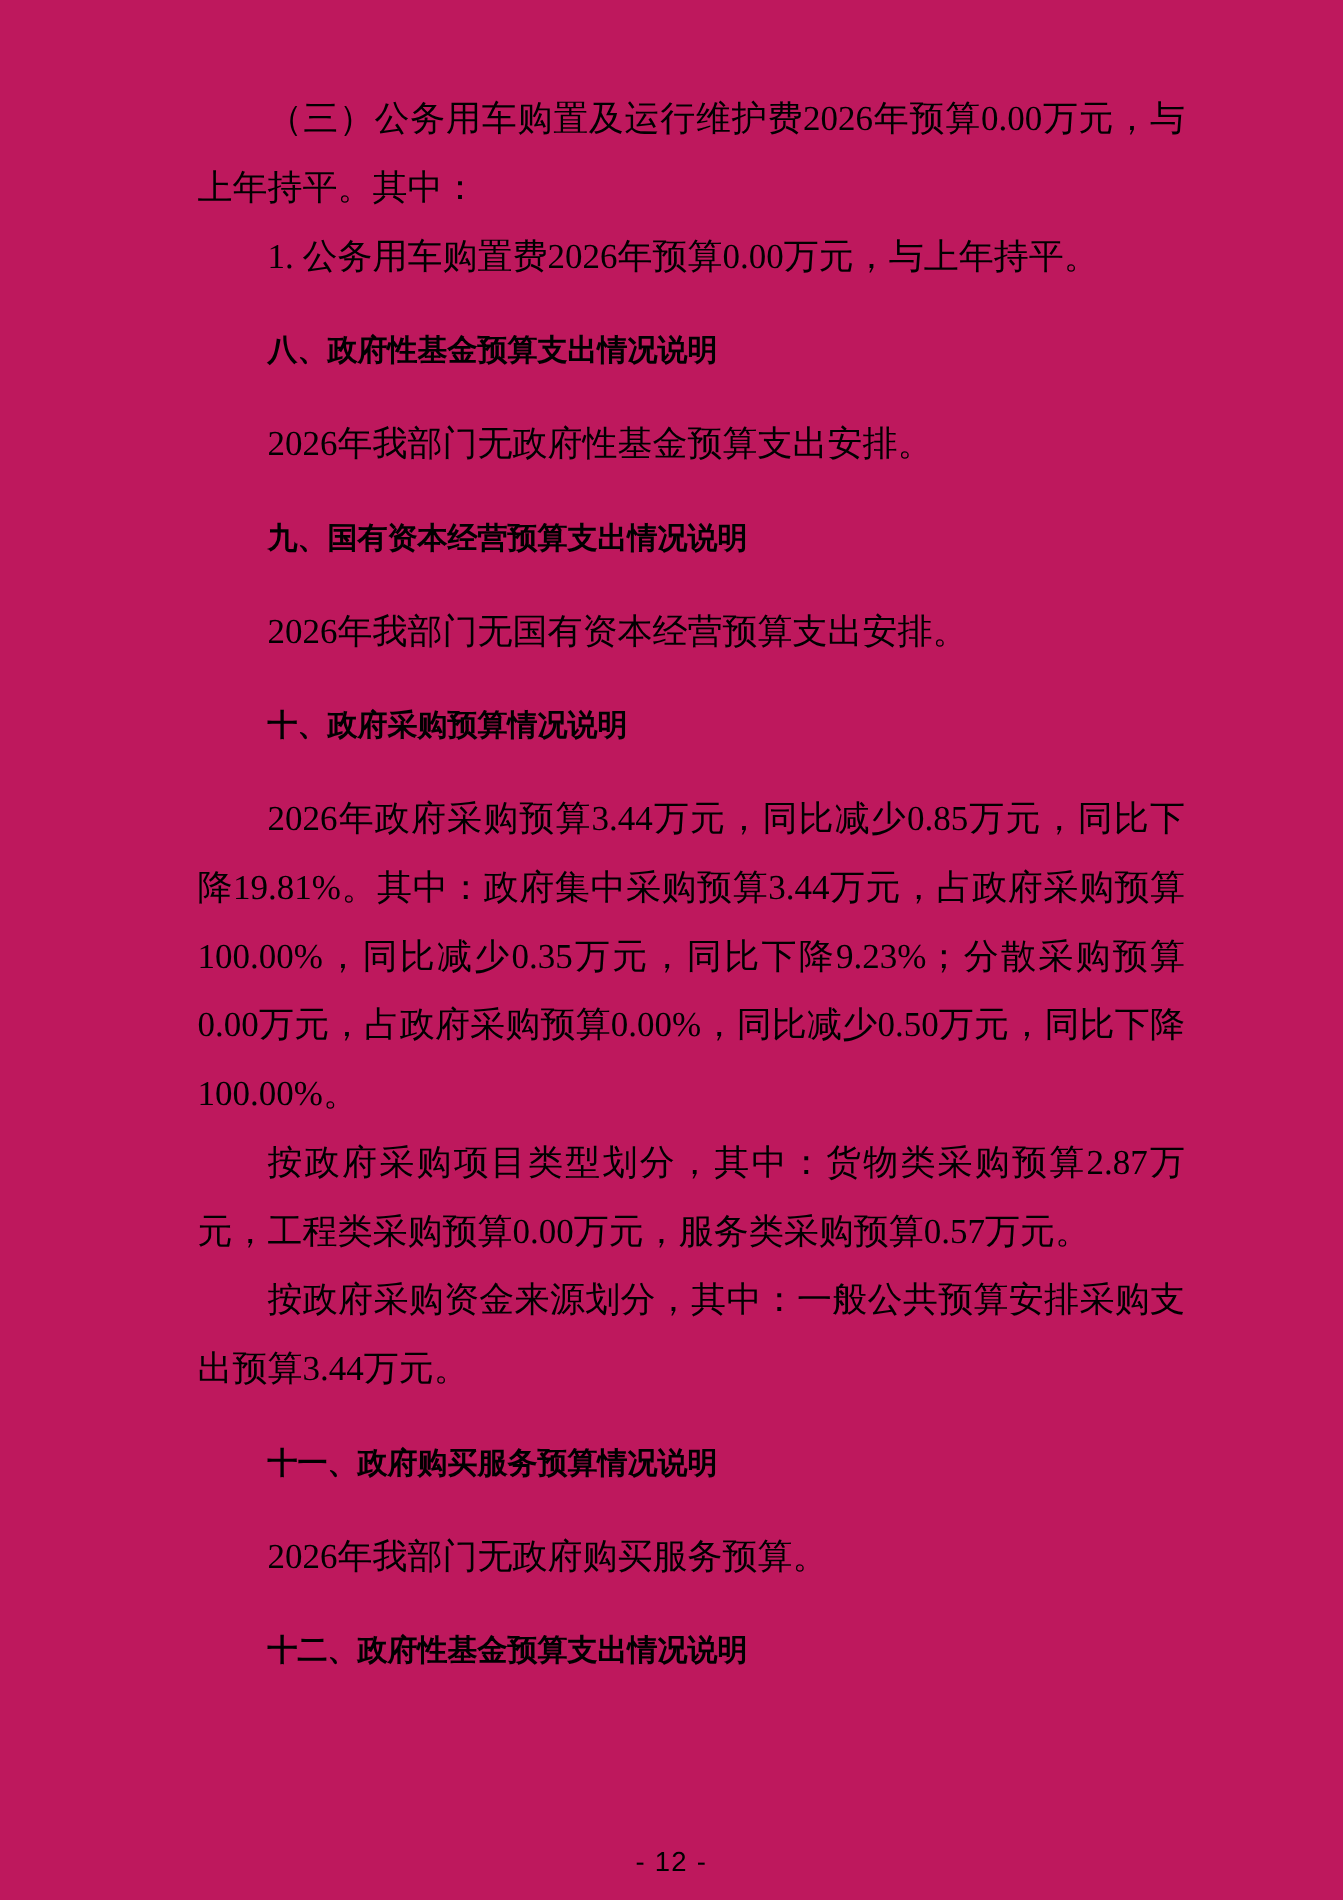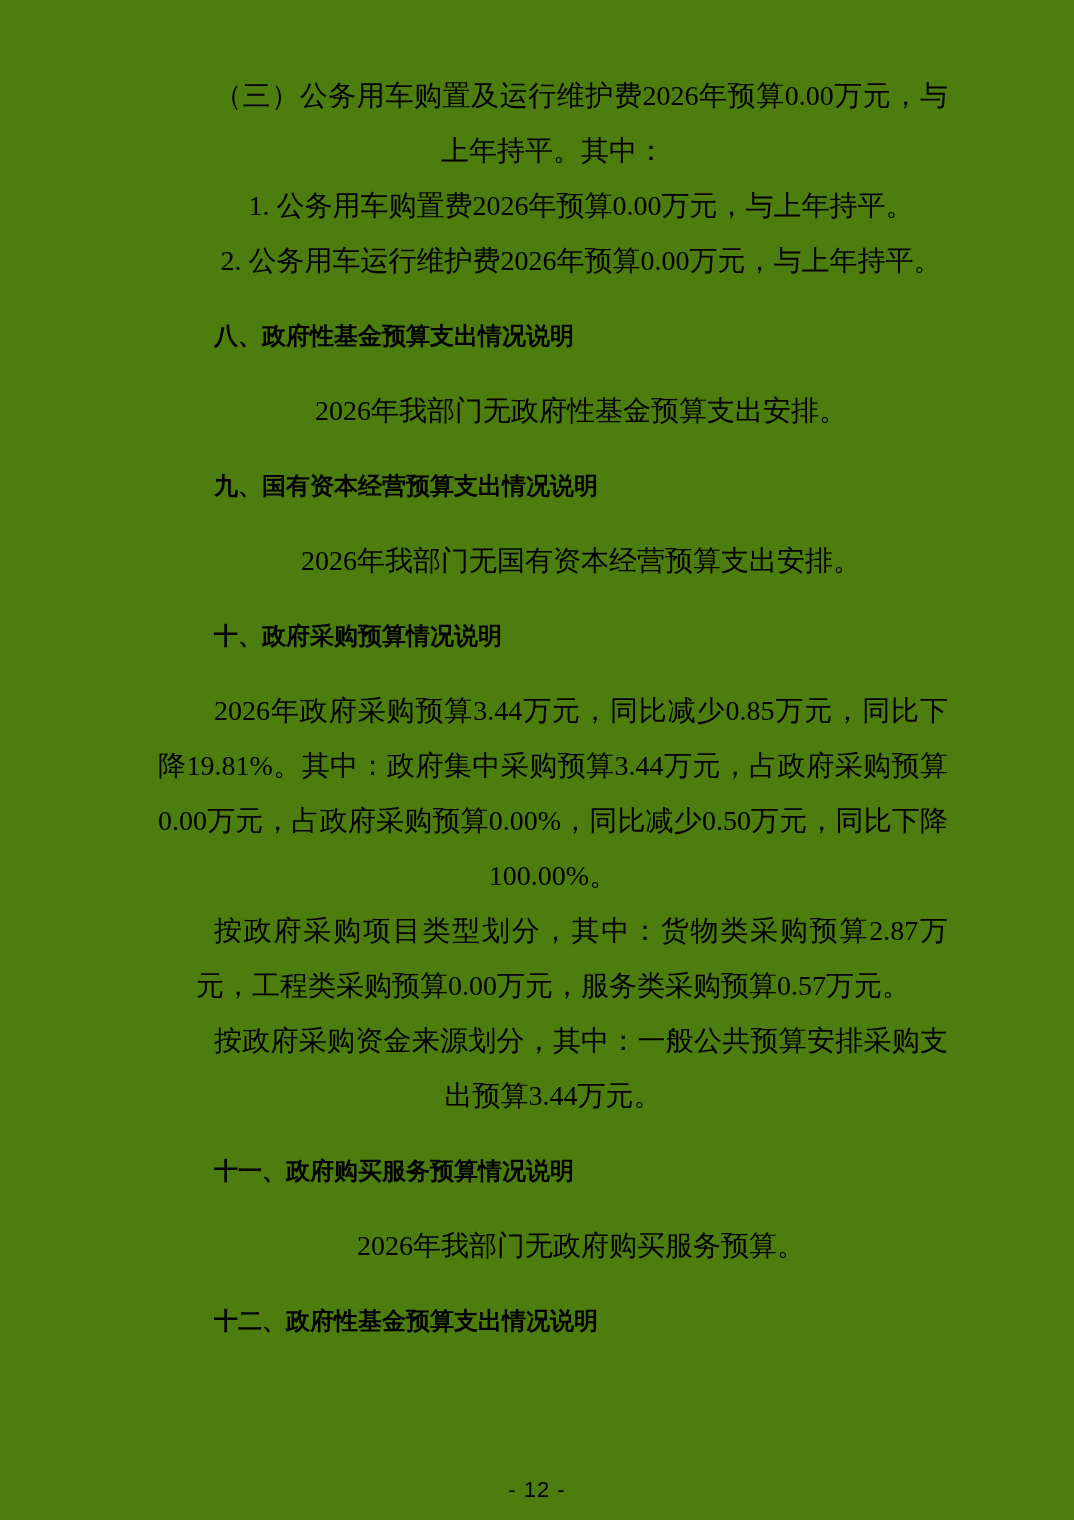--- a/index.html
+++ b/index.html
@@ -1,39 +1,39 @@
 <!DOCTYPE html>
 <html><head>
 <meta charset="utf-8">
 <style>
   * { margin: 0; padding: 0; box-sizing: border-box; }
   html, body { background: #ffffff; }
   .page {
     position: relative;
     width: 1074px;
     height: 1520px;
-    background: #4d7c0f;
+    background: #be185d;
     color: #000000;
     overflow: hidden;
   }
   .text-area {
     position: absolute;
     left: 158px;
     top: 68px;
     width: 790px;
   }
   .para { margin: 0; }
   .line {
     font-family: "Liberation Serif", "DejaVu Serif", serif;
     font-size: 28px;
     line-height: 55px;
     height: 55px;
     overflow: hidden;
     word-break: break-all;
-    text-align: center;
+    text-align: left;
     color: #000000;
   }
   .line.indent { text-indent: 56px; }
   .line.fill {
     text-align: justify;
     text-align-last: justify;
     text-justify: inter-character;
   }
   .heading {
     font-family: "Liberation Sans", "DejaVu Sans", sans-serif;
@@ -70,41 +70,39 @@
 
     <div class="para">
       <div class="line indent fill">（三）公务用车购置及运行维护费2026年预算0.00万元，与</div>
       <div class="line">上年持平。其中：</div>
     </div>
 
     <div class="para">
       <div class="line indent">1. 公务用车购置费2026年预算0.00万元，与上年持平。</div>
     </div>
 
-    <div class="para">
-      <div class="line indent">2. 公务用车运行维护费2026年预算0.00万元，与上年持平。</div>
-    </div>
 
     <h2 class="heading">八、政府性基金预算支出情况说明</h2>
 
     <div class="para">
       <div class="line indent">2026年我部门无政府性基金预算支出安排。</div>
     </div>
 
     <h2 class="heading">九、国有资本经营预算支出情况说明</h2>
 
     <div class="para">
       <div class="line indent">2026年我部门无国有资本经营预算支出安排。</div>
     </div>
 
     <h2 class="heading">十、政府采购预算情况说明</h2>
 
     <div class="para">
       <div class="line indent fill">2026年政府采购预算3.44万元，同比减少0.85万元，同比下</div>
       <div class="line fill">降19.81%。其中：政府集中采购预算3.44万元，占政府采购预算</div>
+      <div class="line fill">100.00%，同比减少0.35万元，同比下降9.23%；分散采购预算</div>
       <div class="line fill">0.00万元，占政府采购预算0.00%，同比减少0.50万元，同比下降</div>
       <div class="line">100.00%。</div>
     </div>
 
     <div class="para">
       <div class="line indent fill">按政府采购项目类型划分，其中：货物类采购预算2.87万</div>
       <div class="line">元，工程类采购预算0.00万元，服务类采购预算0.57万元。</div>
     </div>
 
     <div class="para">

